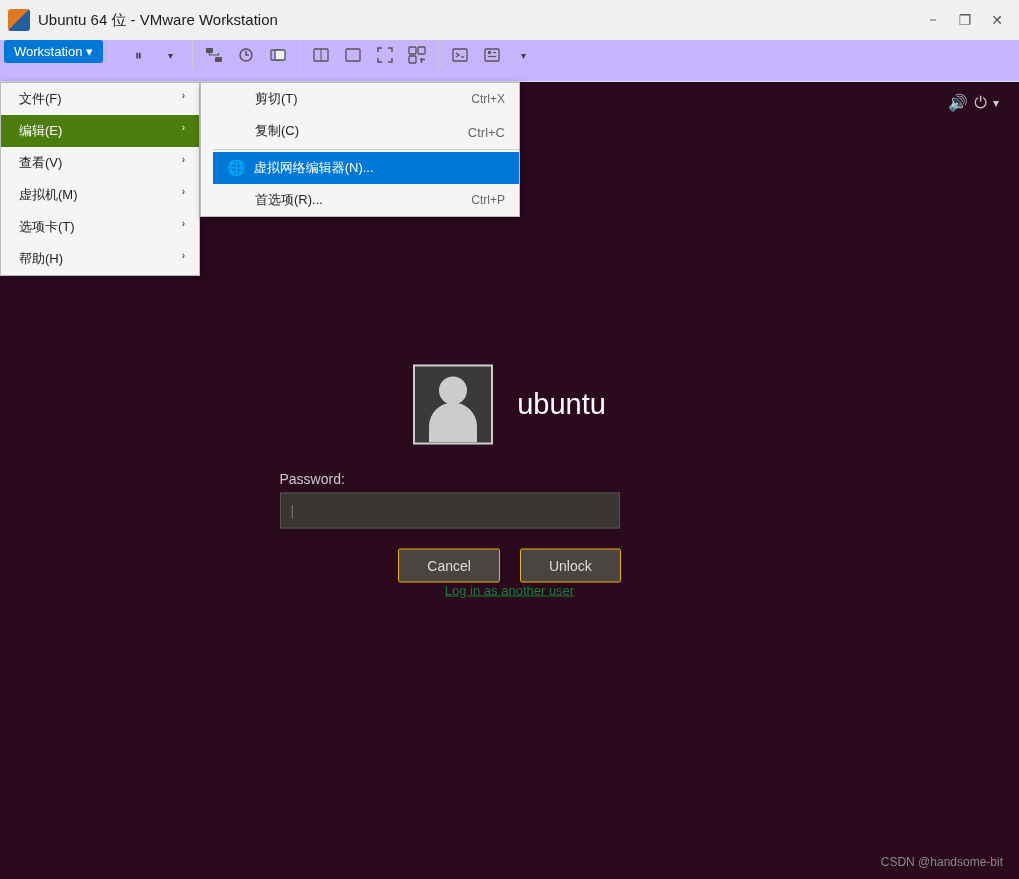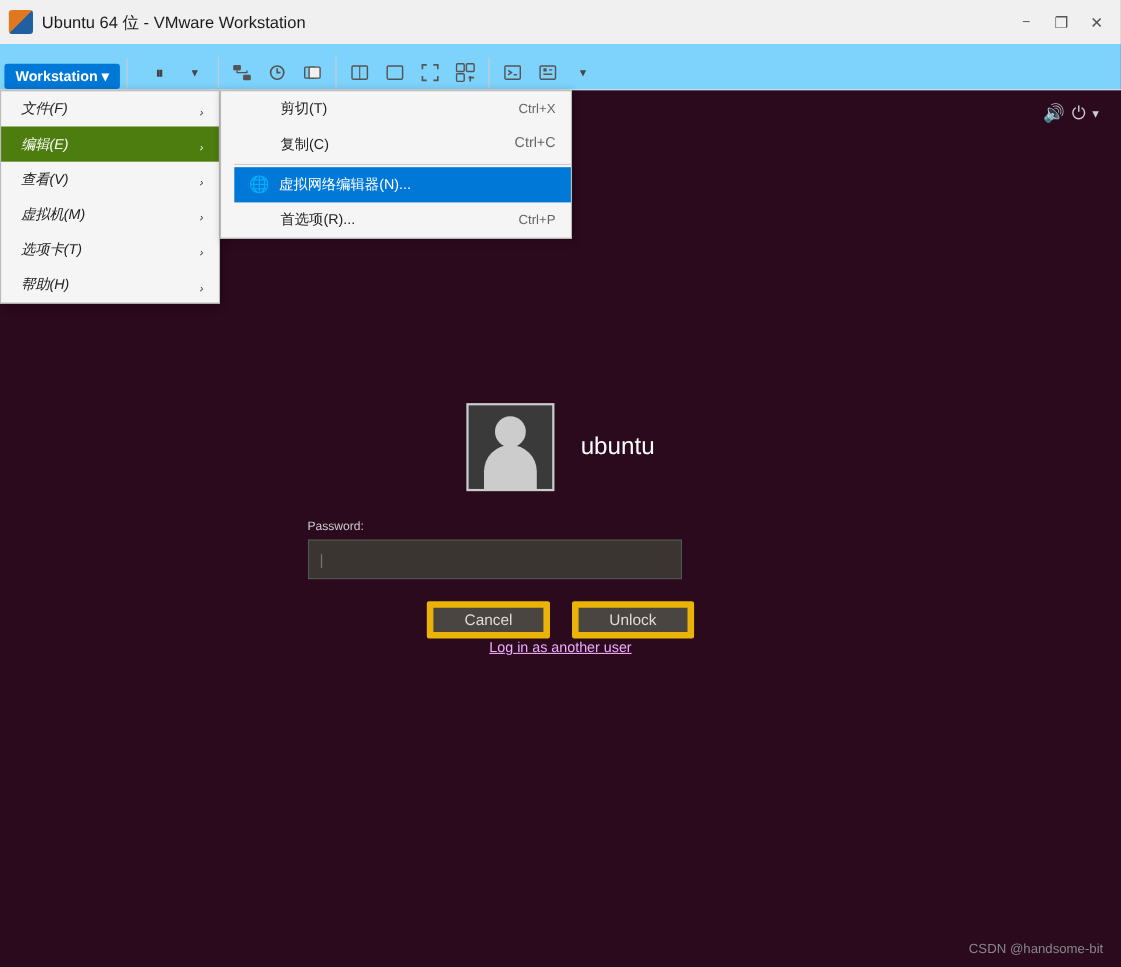--- a/index.html
+++ b/index.html
@@ -51,29 +51,28 @@
       align-items: center;
       justify-content: center;
       font-size: 14px;
       color: #555;
     }
 
     
     #menubar {
       width: 100%;
       height: 42px;
-      background: #7dd3fc;
-      display: flex;
-      align-items: flex-end;
+      background: #c4b5fd;
+      display: flex;
+      align-items: flex-start;
       padding: 0 4px;
       gap: 2px;
       position: relative;
       z-index: 100;
       border-bottom: 1px solid #ddd;
-      font-weight: bold;
     }
     .menu-item-top {
       padding: 4px 10px;
       font-size: 13px;
       cursor: pointer;
       border-radius: 3px;
       white-space: nowrap;
       color: #222;
     }
     .menu-item-top.active { background: #0078d7; color: white; }
@@ -166,26 +165,26 @@
       height: 40px;
       background: #ccc;
       border-radius: 24px 24px 0 0;
       position: absolute;
       bottom: 0;
       left: 50%;
       transform: translateX(-50%);
     }
 
     .username-label {
-      font-size: 22px;
+      font-size: 29px;
       color: #ffffff;
       margin-bottom: 18px;
     }
     .password-label {
-      font-size: 11px;
+      font-size: 14px;
       color: #cccccc;
       align-self: flex-start;
       margin-left: 60px;
       margin-bottom: 6px;
     }
     .password-input {
       width: 340px;
       height: 36px;
       background: #3a3530;
       border: 1px solid #555;
@@ -195,30 +194,30 @@
       outline: none;
     }
     .btn-row {
       display: flex;
       gap: 20px;
       margin-top: 20px;
     }
     .btn-cancel, .btn-unlock {
       height: 34px;
       padding: 0 28px;
-      border: 6px solid #eab308;
+      border: 1px solid #eab308;
       background: #4a4540;
       color: #ddd;
       font-size: 14px;
       cursor: pointer;
       border-radius: 2px;
     }
     .login-as-another {
       font-size: 13px;
-      color: #f0abfc;
+      color: #15803d;
       cursor: pointer;
       text-decoration: underline;
     }
 
     
     #watermark {
       position: absolute;
       bottom: 10px;
       right: 16px;
       font-size: 12px;
@@ -233,27 +232,26 @@
       width: 200px;
       background: #f5f5f5;
       border: 1px solid #bbb;
       box-shadow: 2px 2px 8px rgba(0,0,0,0.3);
       pointer-events: all;
       font-size: 13px;
       z-index: 300;
     }
     .menu-row {
       display: flex;
-      align-items: flex-end;
+      align-items: flex-start;
       justify-content: space-between;
       padding: 7px 14px 7px 18px;
       cursor: pointer;
       color: #222;
       white-space: nowrap;
-      font-style: italic;
     }
     .menu-row.highlighted { background: #4d7c0f; color: white; }
     .menu-row .arrow { font-size: 10px; margin-left: 8px; }
     .menu-divider {
       height: 1px;
       background: #ccc;
       margin: 2px 0;
     }
 
     
@@ -392,21 +390,21 @@
     </div>
   </div>
 
   <div id="menu-edit" style="position:absolute; top:42px; left:200px; width:320px; background:#f5f5f5; border:1px solid #bbb; box-shadow:2px 2px 8px rgba(0,0,0,0.3); font-size:13px; z-index:401;padding-left:12px;">
 
     <div style="display:flex; align-items:center; justify-content:space-between; padding:7px 14px 7px 42px; cursor:pointer; color:#222;">
       <span>剪切(T)</span>
       <span style="color:#666;font-size:12px;">Ctrl+X</span>
     </div>
 
-    <div style="display:flex; align-items:flex-start; justify-content:space-between; padding:7px 14px 7px 42px; cursor:pointer; color:#222;">
+    <div style="display:flex; align-items:flex-end; justify-content:space-between; padding:7px 14px 7px 42px; cursor:pointer; color:#222;">
       <span>复制(C)</span>
       <span style="color:#666;font-size:13px;">Ctrl+C</span>
     </div>
 
 
     <div class="menu-divider"></div>
 
     <div style="display:flex; align-items:center; justify-content:space-between; padding:7px 14px 7px 14px; cursor:pointer; background:#0078d7; color:white;">
       <div style="display:flex; align-items:center; gap:8px;">
         <span style="font-size:15px;">🌐</span>

